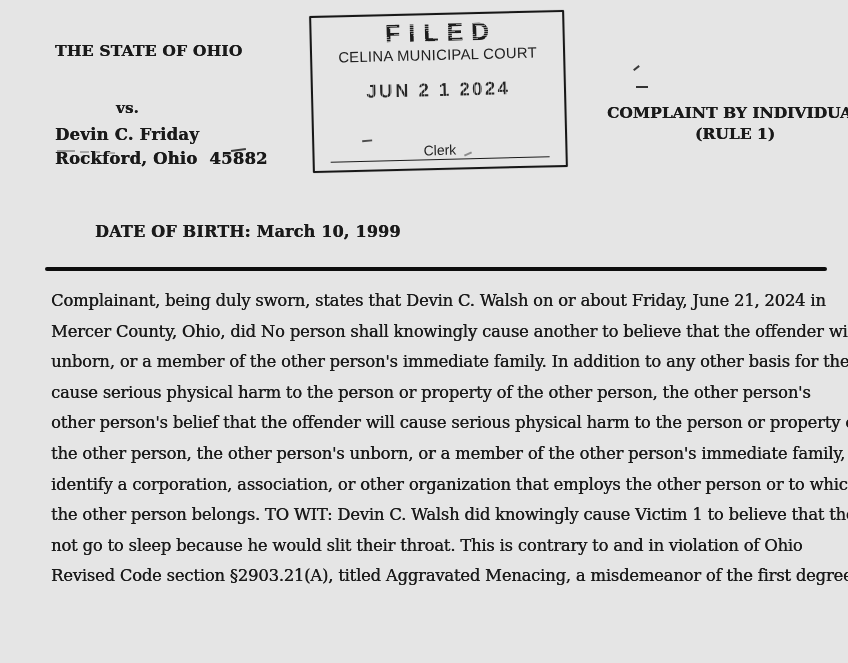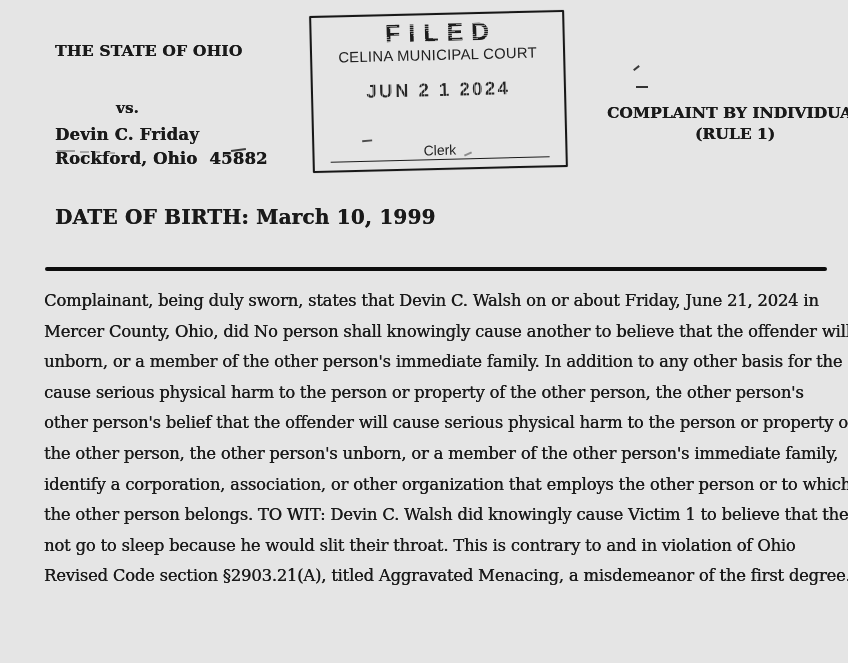--- a/index.html
+++ b/index.html
@@ -8,21 +8,21 @@
     background:#e5e5e5; color:#1a1a1a;
     font-family:"DejaVu Serif","Liberation Serif",serif;
     text-shadow:0.3px 0 0 currentColor;
   }
   
   .cap-line{position:absolute; left:55px; line-height:1.15; white-space:pre; font-weight:700; letter-spacing:0.2px;}
   #plaintiff{top:42px; font-size:15.5px;}
   #versus{top:87px; left:116px; font-size:15px;margin-top:13px;}
   #defendant{top:126px; font-size:16.5px;}
   #address{top:150px; font-size:16.5px;}
-  #dob{top:206px; font-size:20px;}
+  #dob{top:223px; font-size:16px;margin-left:40px;}
   
   #stamp{
     position:absolute; left:311px; top:13px; width:251px; height:153px;
     border:2.5px solid #171717; border-radius:1px;
     transform:rotate(-1.4deg); transform-origin:50% 50%;
     box-shadow:0 0 0 0.5px rgba(0,0,0,0.12);
     font-family:"Liberation Sans","DejaVu Sans",sans-serif;
     text-shadow:none;
   }
   .stamp-text{position:absolute; left:0; right:0; text-align:center;}
@@ -39,21 +39,21 @@
   }
   #stamp-clerk{top:127px; font-size:14px; color:#1f1f1f;}
   #clerk-line{position:absolute; left:16px; right:16px; top:144px; border-top:1.8px solid #1c1c1c;}
   .stamp-mark{position:absolute; left:48px; top:123px; width:10px; height:2px; background:#4d4d4d; transform:rotate(-3deg);}
   
   #title-block{position:absolute; left:565px; top:103px; width:340px; text-align:center;
     font-size:15.5px; font-weight:700; line-height:20.5px;}
   
   #divider{position:absolute; left:45px; top:267px; width:782px; height:3.5px; background:#0d0d0d; border-radius:2px;}
   
-  #body-block{position:absolute; left:44px; top:286px; width:790px;
+  #body-block{position:absolute; left:51px; top:286px; width:790px;
     font-size:16.4px; line-height:30.6px; letter-spacing:-0.2px; font-weight:400;}
   .body-line{white-space:pre;}
   
   .artifact{position:absolute; background:#9b9b9b; height:2px;}
   #sm-a{left:57px; top:150px; width:18px;}
   #sm-b{left:80px; top:151px; width:9px; background:#a8a8a8;}
   #sm-c{left:95px; top:151px; width:5px; background:#b0b0b0;}
   #sm-d{left:107px; top:152px; width:8px; background:#ababab;}
   #sm-e{left:231px; top:149px; width:15px; height:2.4px; background:#3f3f3f; transform:rotate(-8deg);}
   #sm-f{left:464px; top:153px; width:8px; background:#8e8e8e; transform:rotate(-25deg);}

